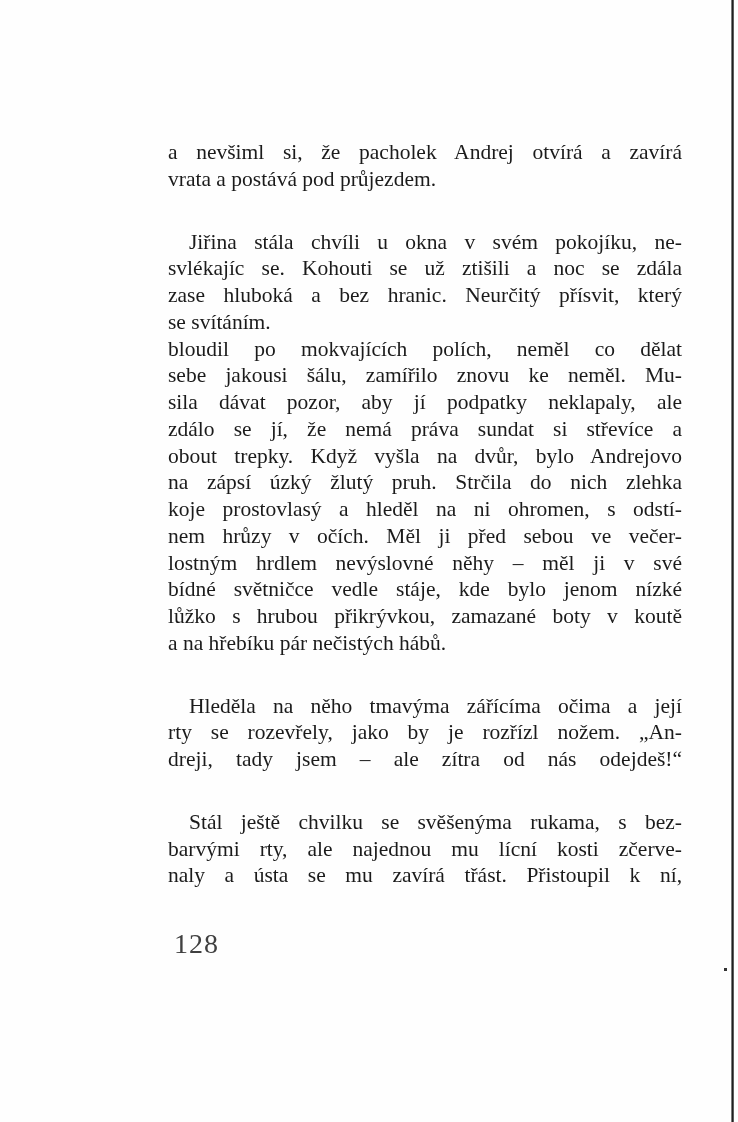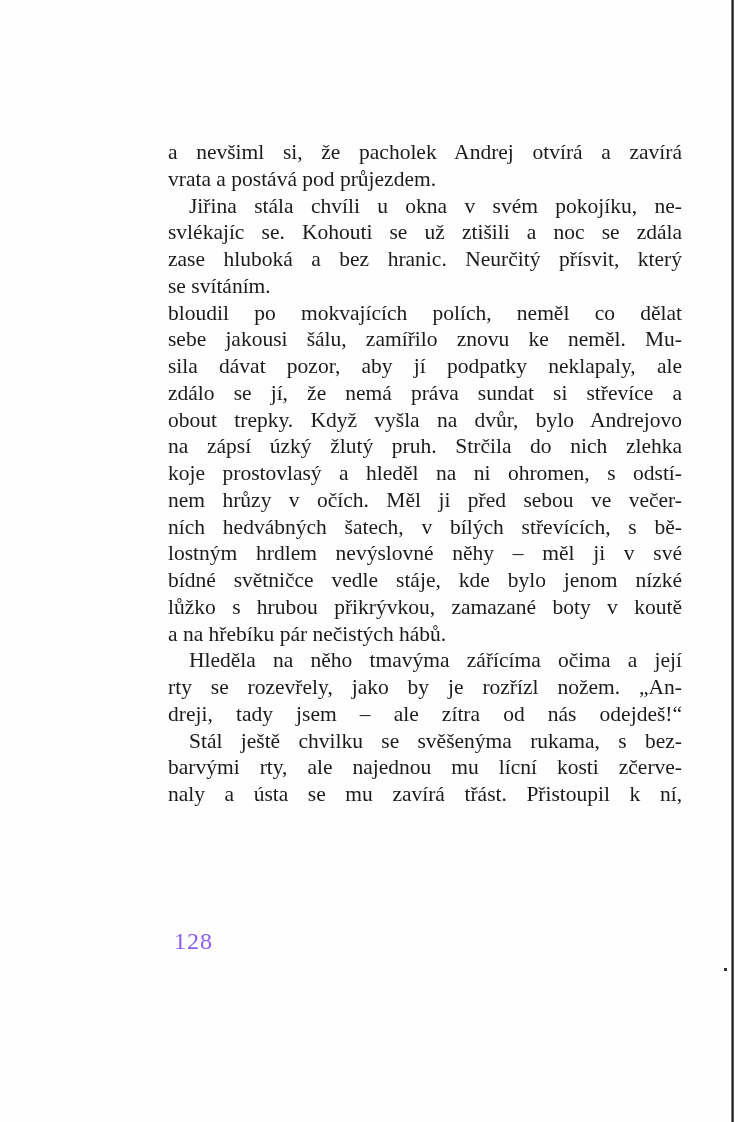--- a/index.html
+++ b/index.html
@@ -52,29 +52,30 @@
       white-space: nowrap;
       text-align: justify;
       text-align-last: justify;
       height: 26.75px;
     }
     .line.last {
       text-align-last: left;
     }
     .line.indent {
       padding-left: 21px;
+      margin-top: 36px;
     }
     .page-number {
       position: absolute;
       left: 174px;
       top: 928px;
       font-family: "Liberation Serif", "DejaVu Serif", serif;
-      font-size: 24px;
+      font-size: 28px;
       letter-spacing: 1px;
-      color: #8b5cf6;
+      color: #404040;
     }
   </style>
 </head>
 <body>
 
 <div class="page">
   <div class="text-block">
     <span class="line">a nevšiml si, že pacholek Andrej otvírá a zavírá</span>
     <span class="line last">vrata a postává pod průjezdem.</span>
     <span class="line indent">Jiřina stála chvíli u okna v svém pokojíku, ne-</span>
@@ -82,21 +83,20 @@
     <span class="line">zase hluboká a bez hranic. Neurčitý přísvit, který</span>
     <span class="line last">se svítáním.</span>
     <span class="line">bloudil po mokvajících polích, neměl co dělat</span>
     <span class="line">sebe jakousi šálu, zamířilo znovu ke neměl. Mu-</span>
     <span class="line">sila dávat pozor, aby jí podpatky neklapaly, ale</span>
     <span class="line">zdálo se jí, že nemá práva sundat si střevíce a</span>
     <span class="line">obout trepky. Když vyšla na dvůr, bylo Andrejovo</span>
     <span class="line">na zápsí úzký žlutý pruh. Strčila do nich zlehka</span>
     <span class="line">koje prostovlasý a hleděl na ni ohromen, s odstí-</span>
     <span class="line">nem hrůzy v očích. Měl ji před sebou ve večer-</span>
-    <span class="line">ních hedvábných šatech, v bílých střevících, s bě-</span>
     <span class="line">lostným hrdlem nevýslovné něhy – měl ji v své</span>
     <span class="line">bídné světničce vedle stáje, kde bylo jenom nízké</span>
     <span class="line">lůžko s hrubou přikrývkou, zamazané boty v koutě</span>
     <span class="line last">a na hřebíku pár nečistých hábů.</span>
     <span class="line indent">Hleděla na něho tmavýma zářícíma očima a její</span>
     <span class="line">rty se rozevřely, jako by je rozřízl nožem. „An-</span>
     <span class="line">dreji, tady jsem – ale zítra od nás odejdeš!“</span>
     <span class="line indent">Stál ještě chvilku se svěšenýma rukama, s bez-</span>
     <span class="line">barvými rty, ale najednou mu lícní kosti zčerve-</span>
     <span class="line">naly a ústa se mu zavírá třást. Přistoupil k ní,</span>

